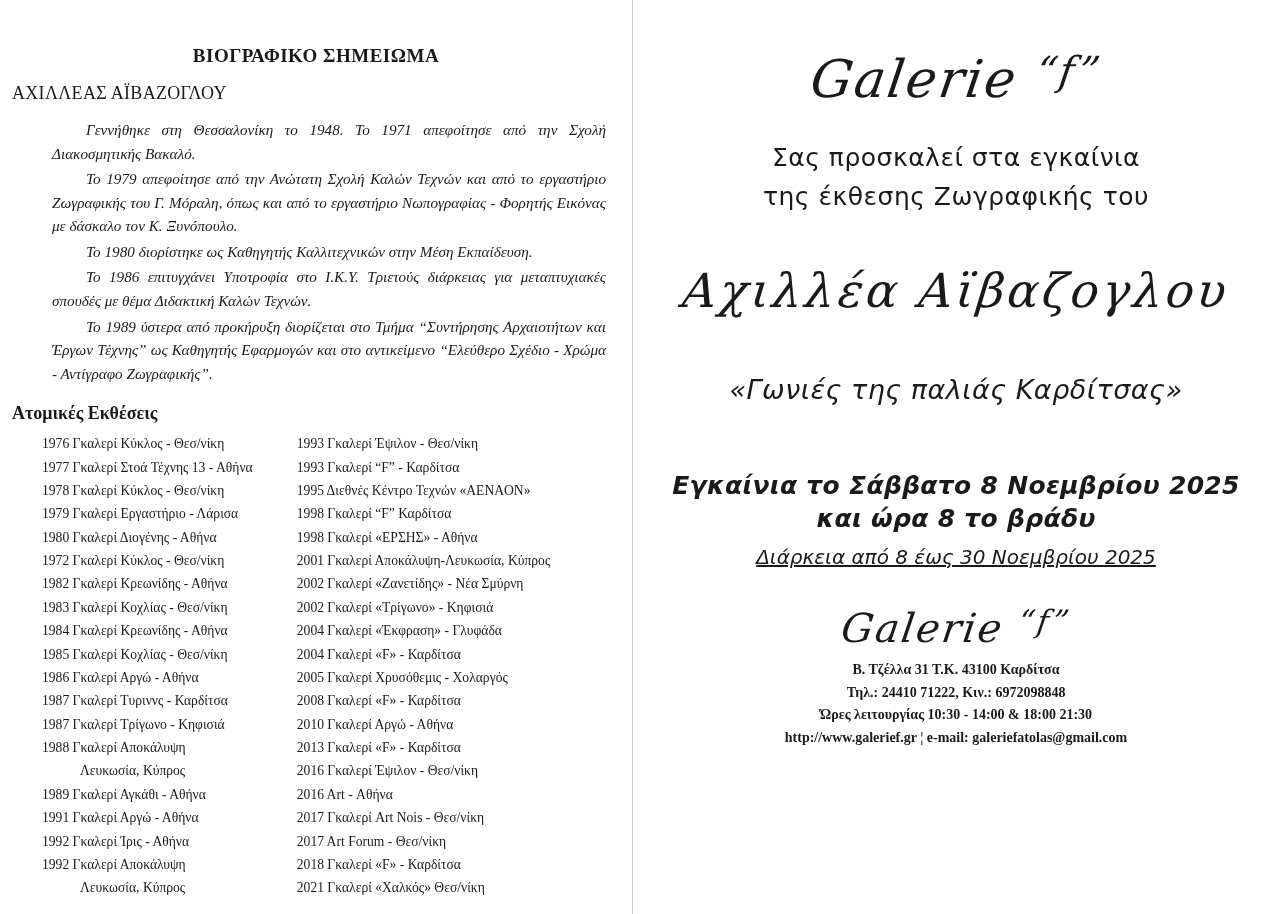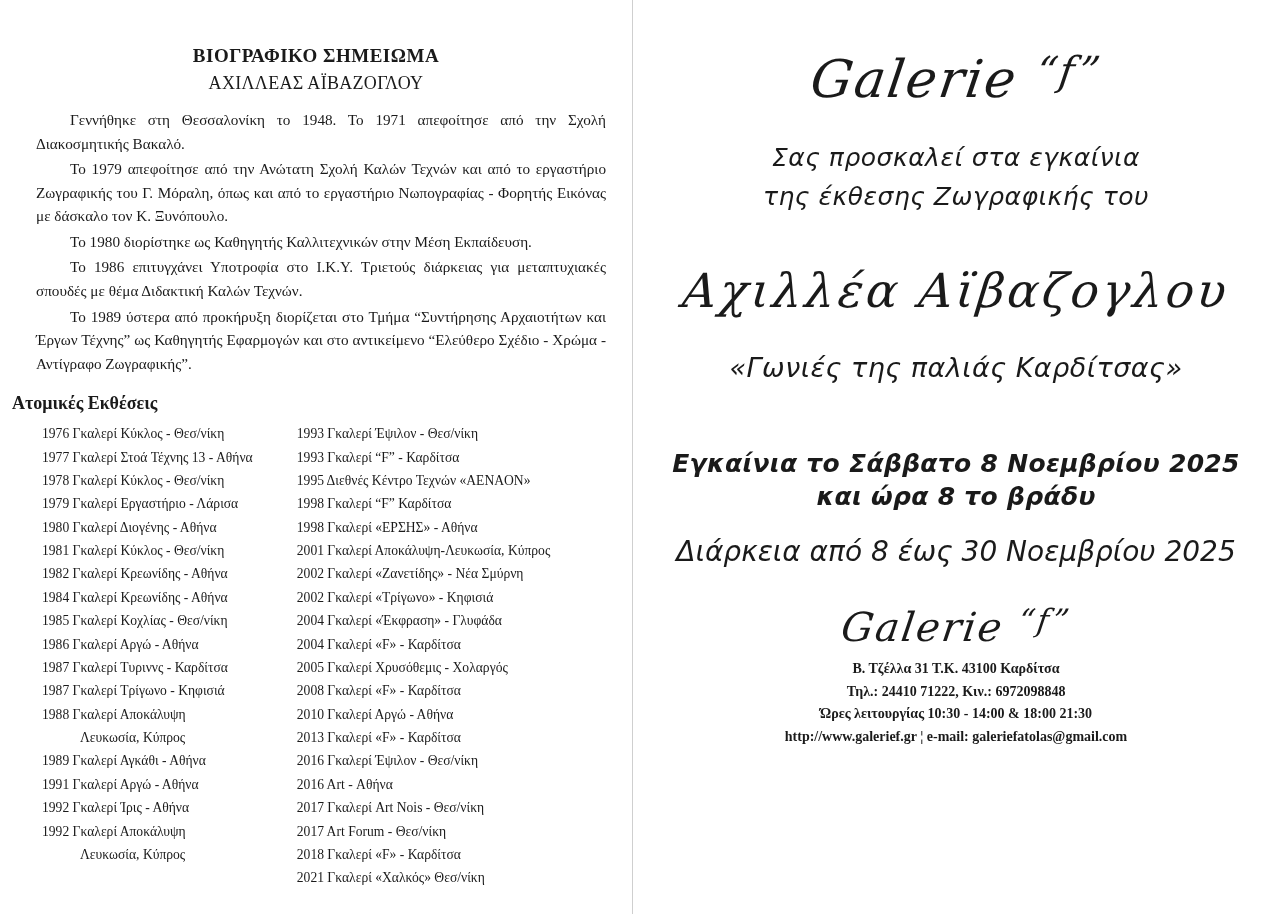--- a/index.html
+++ b/index.html
@@ -37,30 +37,31 @@
     background: #cfcfcf;
   }
   .cv-title {
     text-align: center;
     font-weight: bold;
     font-size: 19px;
     letter-spacing: 0.5px;
     margin-top: 33px;
   }
   .cv-subtitle {
-    text-align: center;
+    text-align: left;
     font-size: 18px;
-    margin-top: 6px;
+    margin-top: 16px;
     letter-spacing: 0.3px;
   }
   .cv-body {
-    margin: 14px 14px 0 24px;
+    margin: 14px 14px 0 40px;
     font-size: 15.2px;
     line-height: 1.55;
     text-align: justify;
+    font-style: italic;
   }
   .cv-body p {
     margin: 0 0 2px 0;
     text-indent: 34px;
   }
   .exhib-title {
     text-align: left;
     font-weight: bold;
     font-size: 18px;
     margin-top: 18px;
@@ -96,60 +97,60 @@
     letter-spacing: 2px;
     margin-top: 48px;
     transform: skewX(-8deg);
   }
   .galerie-logo .qf {
     font-size: 40px;
     vertical-align: 12px;
   }
   .invite-line {
     font-family: "DejaVu Sans", sans-serif;
-    font-style: italic;
     font-size: 25px;
     margin-top: 34px;
     letter-spacing: 0.5px;
     text-align: center;
   }
   .invite-line.second {
     margin-top: 10px;
   }
   .artist-name {
     font-family: "DejaVu Serif", serif;
     font-style: italic;
     font-size: 47px;
     margin-top: 52px;
     letter-spacing: 3px;
     transform: skewX(-6deg);
   }
   .exhibition-title {
     font-family: "DejaVu Sans", sans-serif;
     font-style: italic;
     font-size: 27px;
-    margin-top: 34px;
+    margin-top: 56px;
     letter-spacing: 0.5px;
   }
   .opening-line {
     font-family: "DejaVu Sans", sans-serif;
     font-style: italic;
     font-weight: bold;
     font-size: 25px;
     margin-top: 66px;
     letter-spacing: 0.3px;
   }
   .opening-line.second {
     margin-top: 4px;
   }
   .duration-line {
     font-family: "DejaVu Sans", sans-serif;
     font-style: italic;
-    font-size: 28px;
-    margin-top: 24px;
+    font-size: 20px;
+    margin-top: 12px;
+    text-decoration: underline;
   }
   .galerie-logo-bottom {
     font-family: "DejaVu Serif", serif;
     font-style: italic;
     font-size: 40px;
     margin-top: 34px;
     letter-spacing: 2px;
     transform: skewX(-8deg);
   }
   .galerie-logo-bottom .qf {
@@ -184,22 +185,23 @@
 
     <div class="exhib-title">Ατομικές Εκθέσεις</div>
 
     <div class="exhib-cols">
       <div class="exhib-col col-a">
         <div class="exhib-item">1976 Γκαλερί Κύκλος - Θεσ/νίκη</div>
         <div class="exhib-item">1977 Γκαλερί Στοά Τέχνης 13 - Αθήνα</div>
         <div class="exhib-item">1978 Γκαλερί Κύκλος - Θεσ/νίκη</div>
         <div class="exhib-item">1979 Γκαλερί Εργαστήριο - Λάρισα</div>
         <div class="exhib-item">1980 Γκαλερί Διογένης - Αθήνα</div>
-        <div class="exhib-item">1981 Γκαλερί Κύκλος - Θεσ/νίκη</div>
+        <div class="exhib-item">1972 Γκαλερί Κύκλος - Θεσ/νίκη</div>
         <div class="exhib-item">1982 Γκαλερί Κρεωνίδης - Αθήνα</div>
+        <div class="exhib-item">1983 Γκαλερί Κοχλίας - Θεσ/νίκη</div>
         <div class="exhib-item">1984 Γκαλερί Κρεωνίδης - Αθήνα</div>
         <div class="exhib-item">1985 Γκαλερί Κοχλίας - Θεσ/νίκη</div>
         <div class="exhib-item">1986 Γκαλερί Αργώ - Αθήνα</div>
         <div class="exhib-item">1987 Γκαλερί Τυριννς - Καρδίτσα</div>
         <div class="exhib-item">1987 Γκαλερί Τρίγωνο - Κηφισιά</div>
         <div class="exhib-item">1988 Γκαλερί Αποκάλυψη</div>
         <div class="exhib-item indent">Λευκωσία, Κύπρος</div>
         <div class="exhib-item">1989 Γκαλερί Αγκάθι - Αθήνα</div>
         <div class="exhib-item">1991 Γκαλερί Αργώ - Αθήνα</div>
         <div class="exhib-item">1992 Γκαλερί Ίρις - Αθήνα</div>

